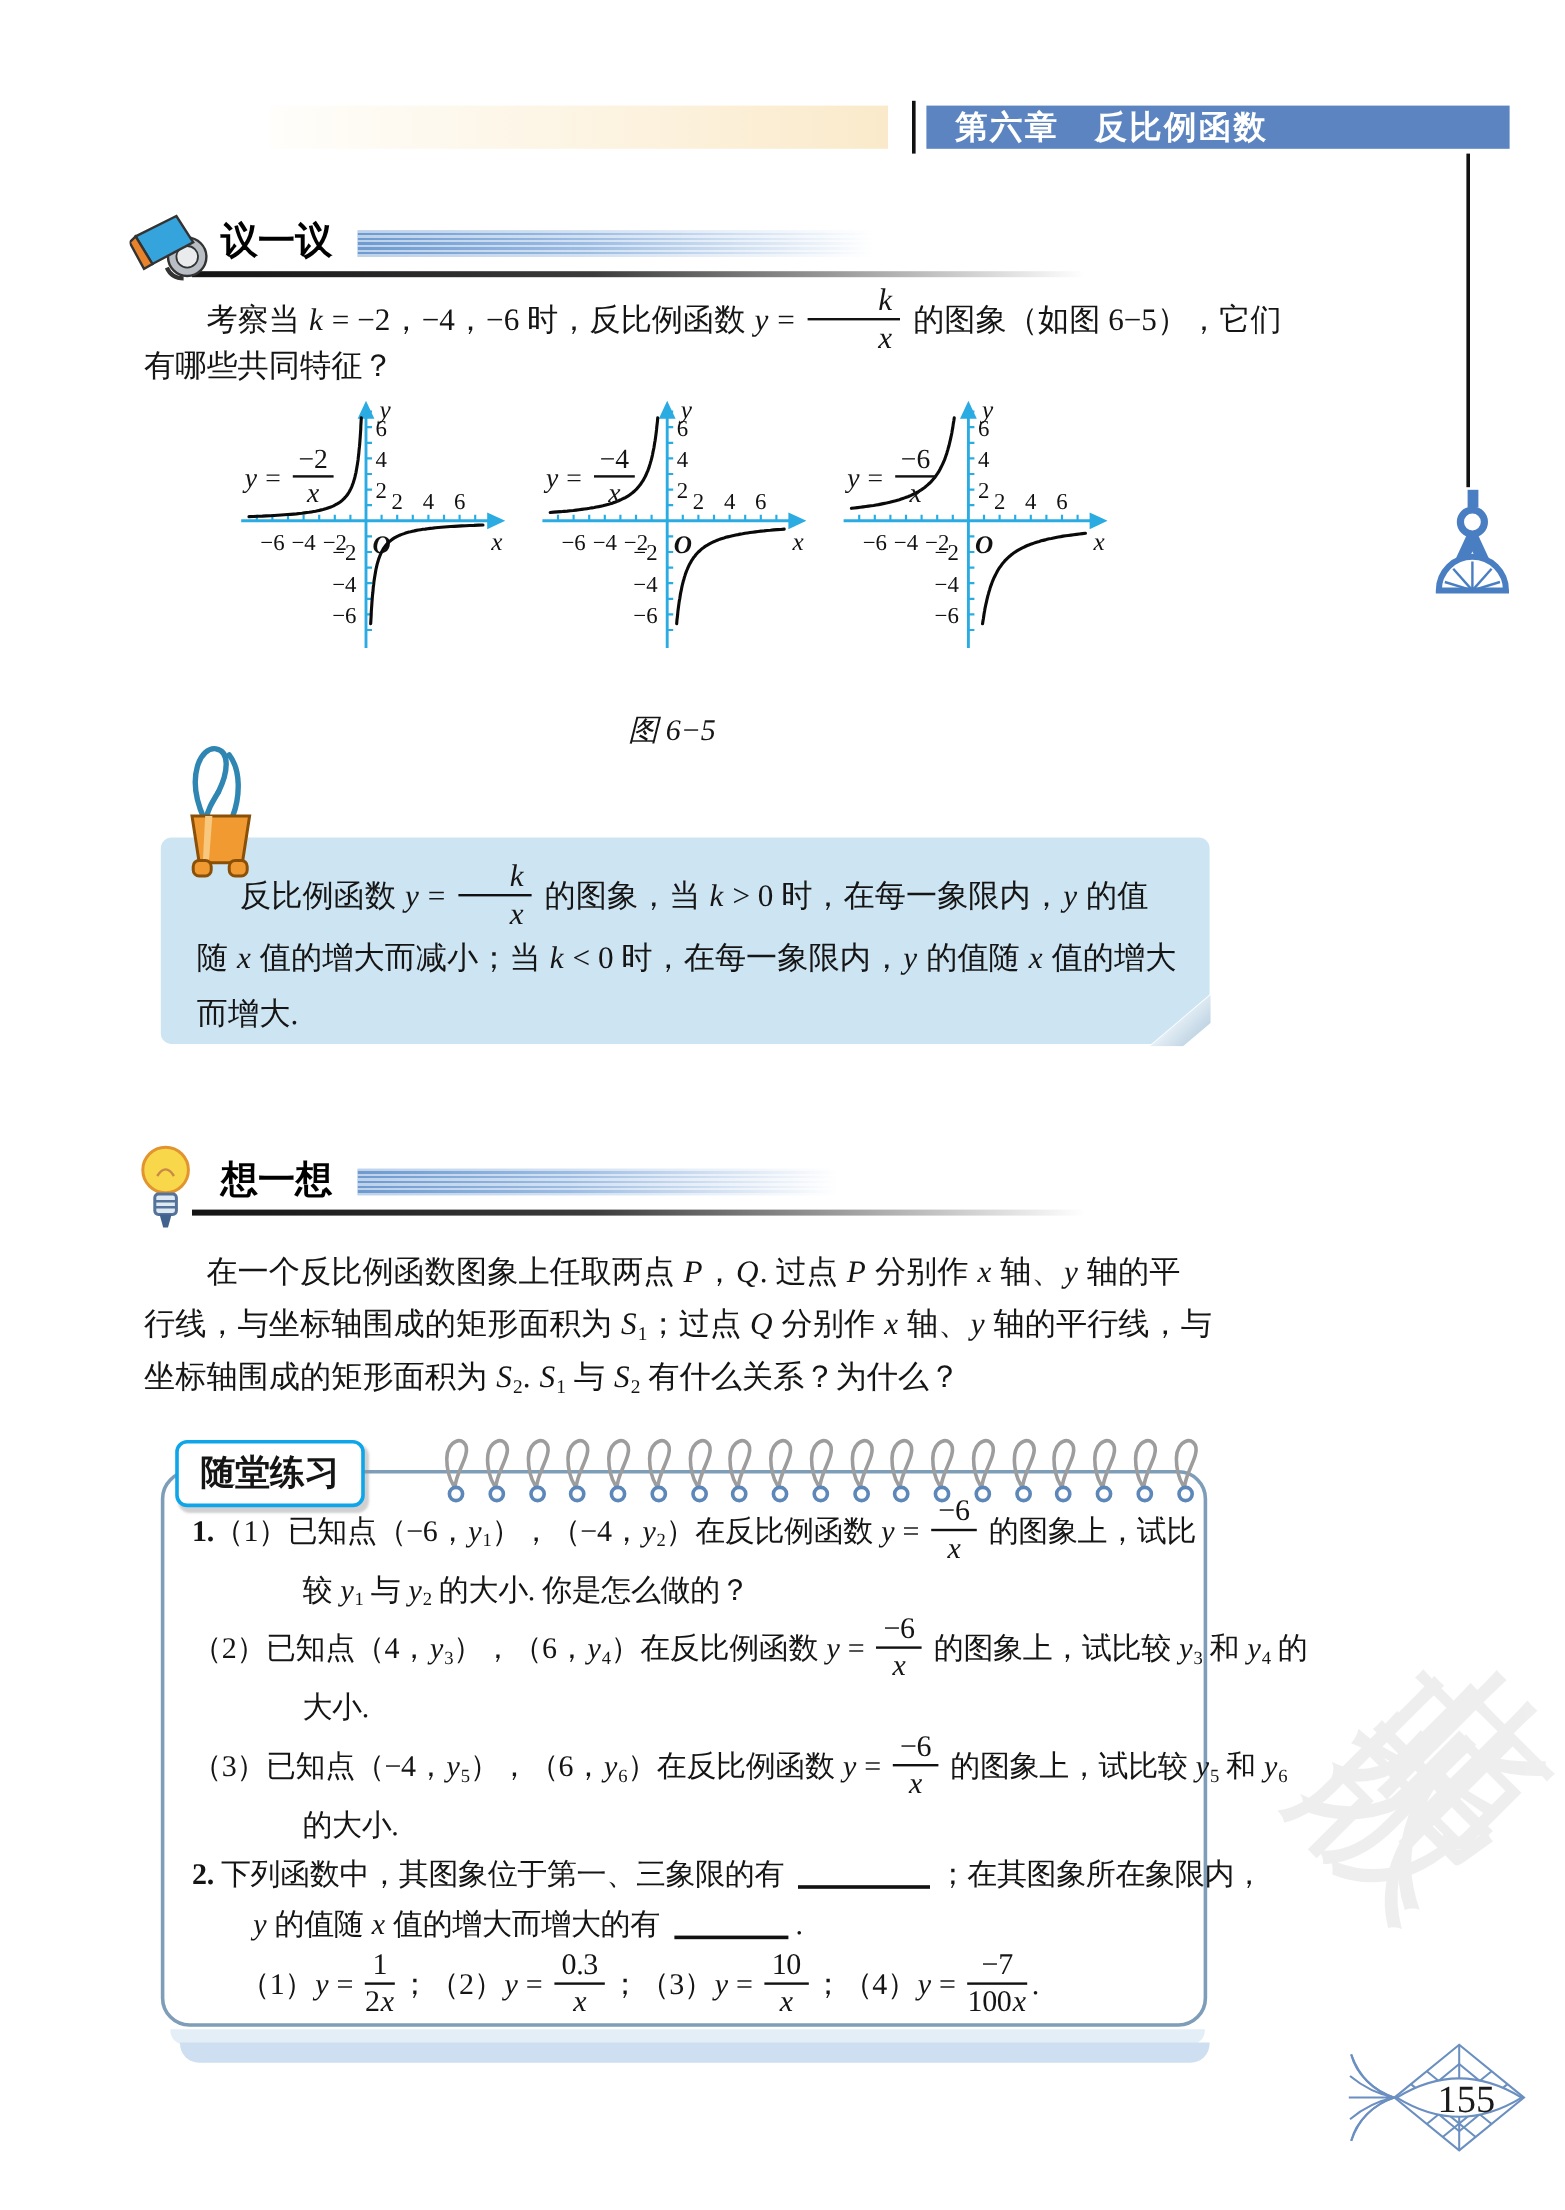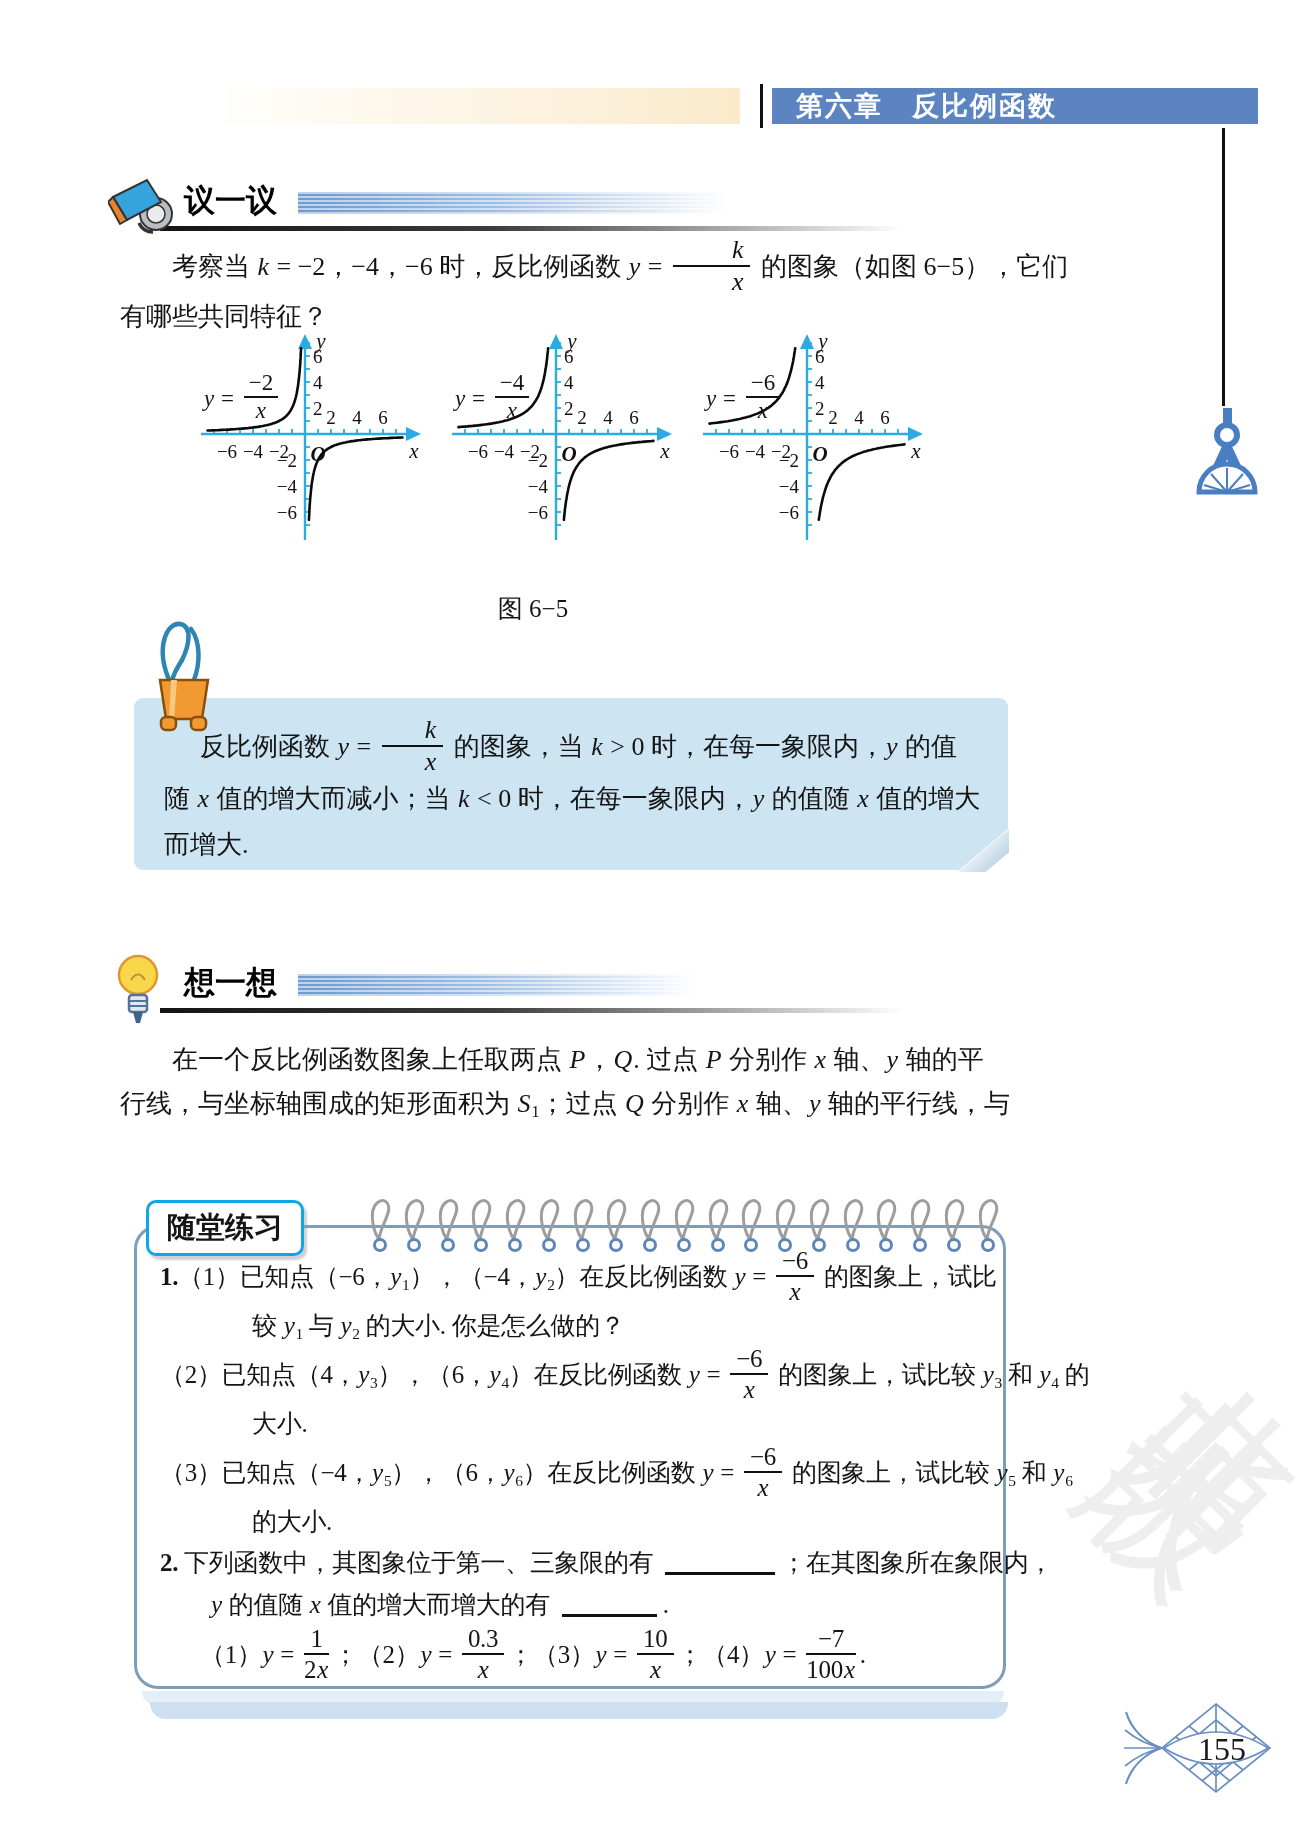--- a/index.html
+++ b/index.html
@@ -37,21 +37,21 @@
         margin:0 4px;transform:translateY(-3px);}
   .frac .num{display:block;padding:0 6px 1px;border-bottom:2px solid #111;}
   .frac .den{display:block;padding-top:1px;}
   .blank{display:inline-block;border-bottom:3px solid #111;height:1em;vertical-align:-4px;margin:0 6px;}
 
   
   .graphs-row{position:absolute;left:195px;top:334px;display:flex;gap:25px;}
   .graph{position:relative;width:226px;height:218px;}
   .graph-label{position:absolute;left:8px;top:40px;font-size:23px;white-space:nowrap;z-index:2;}
   .graph-label .frac .num{border-bottom-width:2px;padding:0 5px 0;}
-  .fig-caption{position:absolute;left:180px;top:592px;width:706px;text-align:center;font-size:25px;}
+  .fig-caption{position:absolute;left:207px;top:592px;width:706px;text-align:center;font-size:25px;font-style:italic;}
 
   
   .note-box{position:absolute;left:134px;top:698px;width:874px;height:172px;background:#cde4f2;
             border-radius:9px;box-sizing:border-box;padding:20px 24px 0 30px;}
   .note-box .flowline{font-size:26px;}
   .nl1{height:58px;line-height:58px;text-indent:36px;}
   .nl2{height:46px;line-height:46px;}
   .nl3{height:46px;line-height:46px;}
   .curl{position:absolute;right:-1px;bottom:-2px;width:52px;height:44px;
         background:#fff;clip-path:polygon(100% 0,0 100%,100% 100%);}
@@ -130,21 +130,21 @@
     <circle cx="48" cy="38" r="9" fill="#e9ebed" stroke="#333" stroke-width="1.5"></circle>
     <path d="M31,47 q4,9 14,9" stroke="#333" stroke-width="3.5" fill="none"></path>
     <polygon points="5,21 39,4 53,26 19,44" fill="#35a3dc" stroke="#333" stroke-width="2"></polygon>
     <polygon points="5,21 19,44 12,48 0,26" fill="#e8832c" stroke="#333" stroke-width="2"></polygon>
   </svg>
   <div class="sec-title" style="left:184px;top:180px">议一议</div>
   <div class="sec-band" style="left:298px;top:192px;width:430px"></div>
   <div class="sec-rule" style="left:160px;top:226px;width:744px"></div>
 
   <div class="tline" style="left:120px;top:238px;height:58px;line-height:58px;text-indent:52px">考察当 <i>k</i> = −2，−4，−6 时，反比例函数 <i>y</i> = <span class="frac"><span class="num"><i>k</i></span><span class="den"><i>x</i></span></span> 的图象（如图 6−5），它们</div>
-  <div class="tline" style="left:120px;top:296px;height:42px;line-height:42px">有哪些共同特征？</div>
+  <div class="tline" style="left:120px;top:284px;height:42px;line-height:42px">有哪些共同特征？</div>
 
   <div class="graphs-row">
     <div class="graph">
       <div class="graph-label"><i>y</i> = <span class="frac"><span class="num">−2</span><span class="den"><i>x</i></span></span></div>
     <svg width="226" height="218" viewBox="0 0 226 218">
           <line x1="6" y1="100" x2="213" y2="100" stroke="#2aabe2" stroke-width="2.4"></line>
           <polygon points="211,93 226,100 211,107" fill="#2aabe2"></polygon>
           <line x1="110" y1="206" x2="110" y2="13" stroke="#2aabe2" stroke-width="2.4"></line>
           <polygon points="103,15 110,0 117,15" fill="#2aabe2"></polygon>
           <line x1="123" y1="100" x2="123" y2="95" stroke="#2aabe2" stroke-width="1.8"></line>
@@ -328,20 +328,21 @@
     <line x1="15" y1="54" x2="33" y2="54" stroke="#55729b" stroke-width="2"></line>
     <polygon points="19,60 29,60 26,71 22,71" fill="#41618e"></polygon>
   </svg>
   <div class="sec-title" style="left:184px;top:962px">想一想</div>
   <div class="sec-band" style="left:298px;top:974px;width:400px"></div>
   <div class="sec-rule" style="left:160px;top:1008px;width:744px"></div>
 
   <div class="think-para">
     <div class="flowline" style="text-indent:52px">在一个反比例函数图象上任取两点 <i>P</i>，<i>Q</i>. 过点 <i>P</i> 分别作 <i>x</i> 轴、<i>y</i> 轴的平</div>
     <div class="flowline">行线，与坐标轴围成的矩形面积为 <i>S</i><sub>1</sub>；过点 <i>Q</i> 分别作 <i>x</i> 轴、<i>y</i> 轴的平行线，与</div>
+    <div class="flowline">坐标轴围成的矩形面积为 <i>S</i><sub>2</sub>. <i>S</i><sub>1</sub> 与 <i>S</i><sub>2</sub> 有什么关系？为什么？</div>
   </div>
 
   <div class="practice-box"></div>
   <div class="practice-label">随堂练习</div>
   <div class="spirals">
       <svg width="26" height="58" viewBox="0 0 26 58">
         <path d="M13,46 C4,36 1,14 9,7 C16,1 23,7 20,17 C17,27 12,33 11,44" fill="none" stroke="#9d9d9d" stroke-width="3" stroke-linecap="round"></path>
         <circle cx="12" cy="49" r="5.5" fill="#fdfdfd" stroke="#5c87b8" stroke-width="3"></circle>
       </svg>
       <svg width="26" height="58" viewBox="0 0 26 58">

